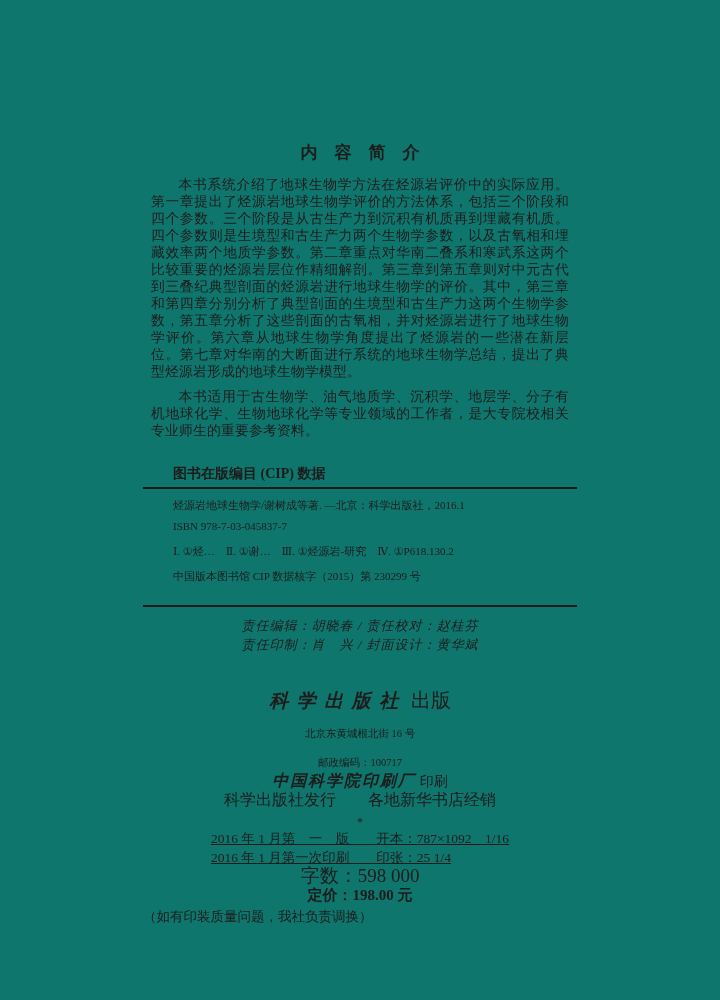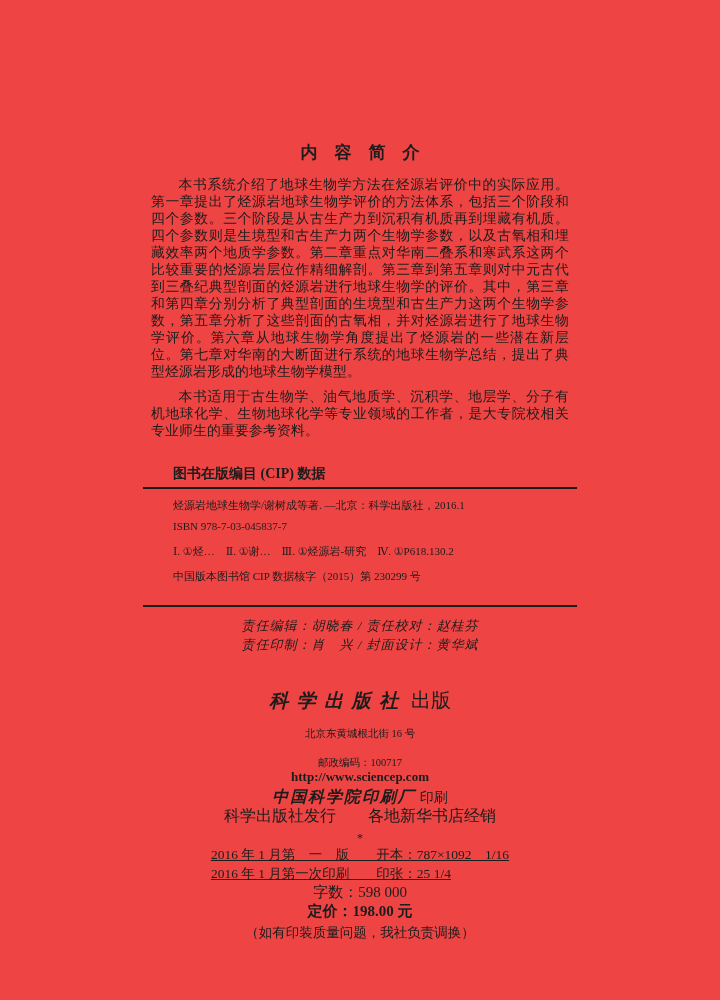--- a/index.html
+++ b/index.html
@@ -4,21 +4,21 @@
 <style>
   html, body {
     margin: 0;
     padding: 0;
     background: #ffffff;
   }
   .page {
     position: relative;
     width: 720px;
     height: 1000px;
-    background: #ef4444;
+    background: #0f766e;
     color: #1c1c1c;
     font-family: "Liberation Serif", "DejaVu Serif", serif;
     overflow: hidden;
   }
   .col {
     width: 434px;
     margin: 0 auto;
   }
   .title {
     margin: 143px 0 0 0;
@@ -115,31 +115,31 @@
   .ed-lines {
     width: fit-content;
     margin: 0 auto;
     text-align: left;
     font-size: 13.5px;
     line-height: 18.5px;
     text-decoration: underline;
   }
   .wordcount {
     text-align: center;
-    font-size: 15px;
+    font-size: 19px;
     line-height: 18.5px;
   }
   .price {
     text-align: center;
     font-size: 15px;
     font-weight: bold;
     line-height: 19px;
   }
   .note {
-    text-align: center;
+    text-align: left;
     font-size: 13.5px;
     line-height: 18px;
     margin-top: 3px;
   }
 </style>
 </head>
 <body>
 
 <div class="page">
 
@@ -166,21 +166,20 @@
     <div>责任编辑：胡晓春 / 责任校对：赵桂芬</div>
     <div>责任印制：肖　兴 / 封面设计：黄华斌</div>
   </div>
 
   <div class="col publisher">
     <div class="pub-name-line">
       <span class="brush">科学出版社</span><span class="pub-label">出版</span>
     </div>
     <div class="addr">北京东黄城根北街 16 号</div>
     <div class="addr">邮政编码：100717</div>
-    <div class="url">http://www.sciencep.com</div>
     <div class="printer-line">
       <span class="brush brush-small">中国科学院印刷厂</span><span class="pub-label-small">印刷</span>
     </div>
     <div class="dist">科学出版社发行　　各地新华书店经销</div>
     <div class="star">*</div>
   </div>
 
   <div class="col edition">
     <div class="ed-lines">
       <div>2016 年 1 月第　一　版　　开本：787×1092　1/16</div>

